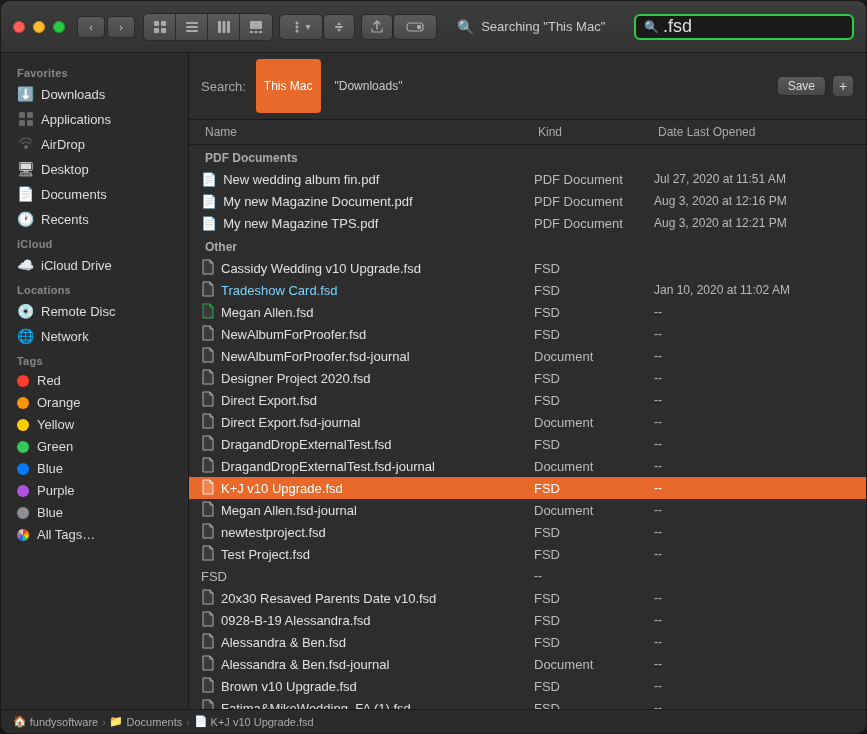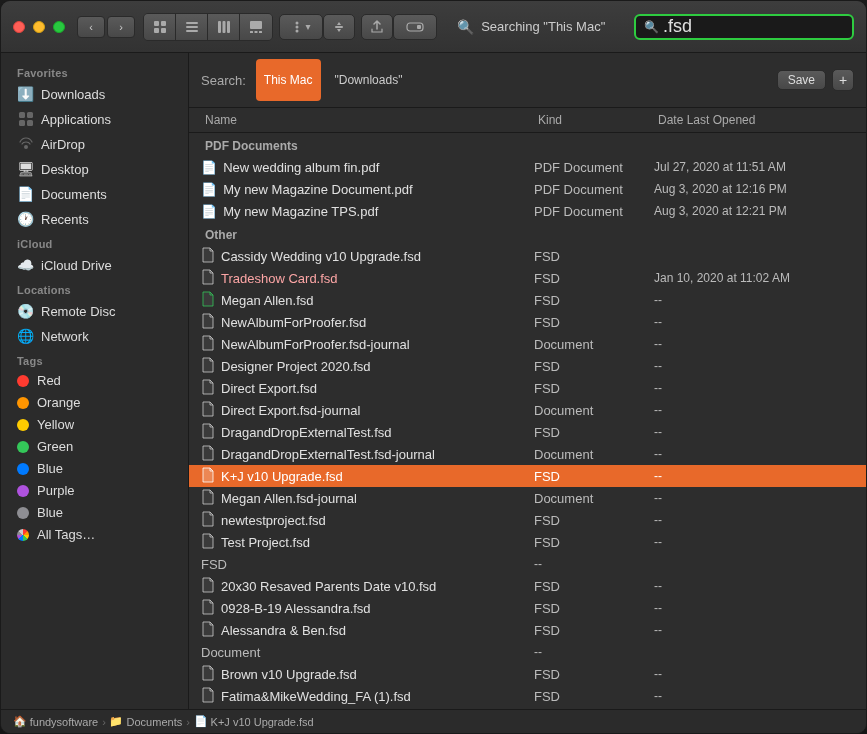--- a/index.html
+++ b/index.html
@@ -200,21 +200,21 @@
     .search-label {
       color: #aaa;
       font-size: 13px;
       margin-right: 4px;
     }
     .search-scope-btn {
       background: #e8692a;
       color: white;
       border: none;
       border-radius: 4px;
-      padding: 14px 8px;
+      padding: 20px 8px;
       font-size: 12px;
       cursor: pointer;
     }
     .search-scope-btn.inactive {
       background: transparent;
       color: #ccc;
       border: none;
       cursor: pointer;
     }
     .search-scope-btn.active {
@@ -565,21 +565,21 @@
           <svg width="14" height="16" viewBox="0 0 14 16" fill="none">
             <path d="M2 1h7l3 3v11H2V1z" fill="#3a3a3a" stroke="#ccc" stroke-width="0.8"></path>
             <path d="M9 1v3h3" fill="none" stroke="#ccc" stroke-width="0.8"></path>
           </svg>
         </span>
         <span>Cassidy Wedding v10 Upgrade.fsd</span>
       </div>
       <div class="file-kind" style="color:#bbb">FSD</div>
     </div>
             <div class="file-row">
-      <div class="file-name" style="color:#fca5a5">
+      <div class="file-name" style="color:#7dd3fc">
         <span>
           <svg width="14" height="16" viewBox="0 0 14 16" fill="none">
             <path d="M2 1h7l3 3v11H2V1z" fill="#3a3a3a" stroke="#ccc" stroke-width="0.8"></path>
             <path d="M9 1v3h3" fill="none" stroke="#ccc" stroke-width="0.8"></path>
           </svg>
         </span>
         <span>Tradeshow Card.fsd</span>
       </div>
       <div class="file-kind" style="color:#bbb">FSD</div>
       <div class="file-date" style="color:#bbb">Jan 10, 2020 at 11:02 AM</div>
@@ -777,20 +777,29 @@
             <path d="M2 1h7l3 3v11H2V1z" fill="#3a3a3a" stroke="#ccc" stroke-width="0.8"></path>
             <path d="M9 1v3h3" fill="none" stroke="#ccc" stroke-width="0.8"></path>
           </svg>
         </span>
         <span>Alessandra &amp; Ben.fsd</span>
       </div>
       <div class="file-kind" style="color:#bbb">FSD</div>
       <div class="file-date" style="color:#bbb">--</div>
     </div>
             <div class="file-row">
+      <div class="file-name" style="color:#e0e0e0">
+        <span>
+          <svg width="14" height="16" viewBox="0 0 14 16" fill="none">
+            <path d="M2 1h7l3 3v11H2V1z" fill="#3a3a3a" stroke="#ccc" stroke-width="0.8"></path>
+            <path d="M9 1v3h3" fill="none" stroke="#ccc" stroke-width="0.8"></path>
+          </svg>
+        </span>
+        <span>Alessandra &amp; Ben.fsd-journal</span>
+      </div>
       <div class="file-kind" style="color:#bbb">Document</div>
       <div class="file-date" style="color:#bbb">--</div>
     </div>
             <div class="file-row">
       <div class="file-name" style="color:#e0e0e0">
         <span>
           <svg width="14" height="16" viewBox="0 0 14 16" fill="none">
             <path d="M2 1h7l3 3v11H2V1z" fill="#3a3a3a" stroke="#ccc" stroke-width="0.8"></path>
             <path d="M9 1v3h3" fill="none" stroke="#ccc" stroke-width="0.8"></path>
           </svg>

